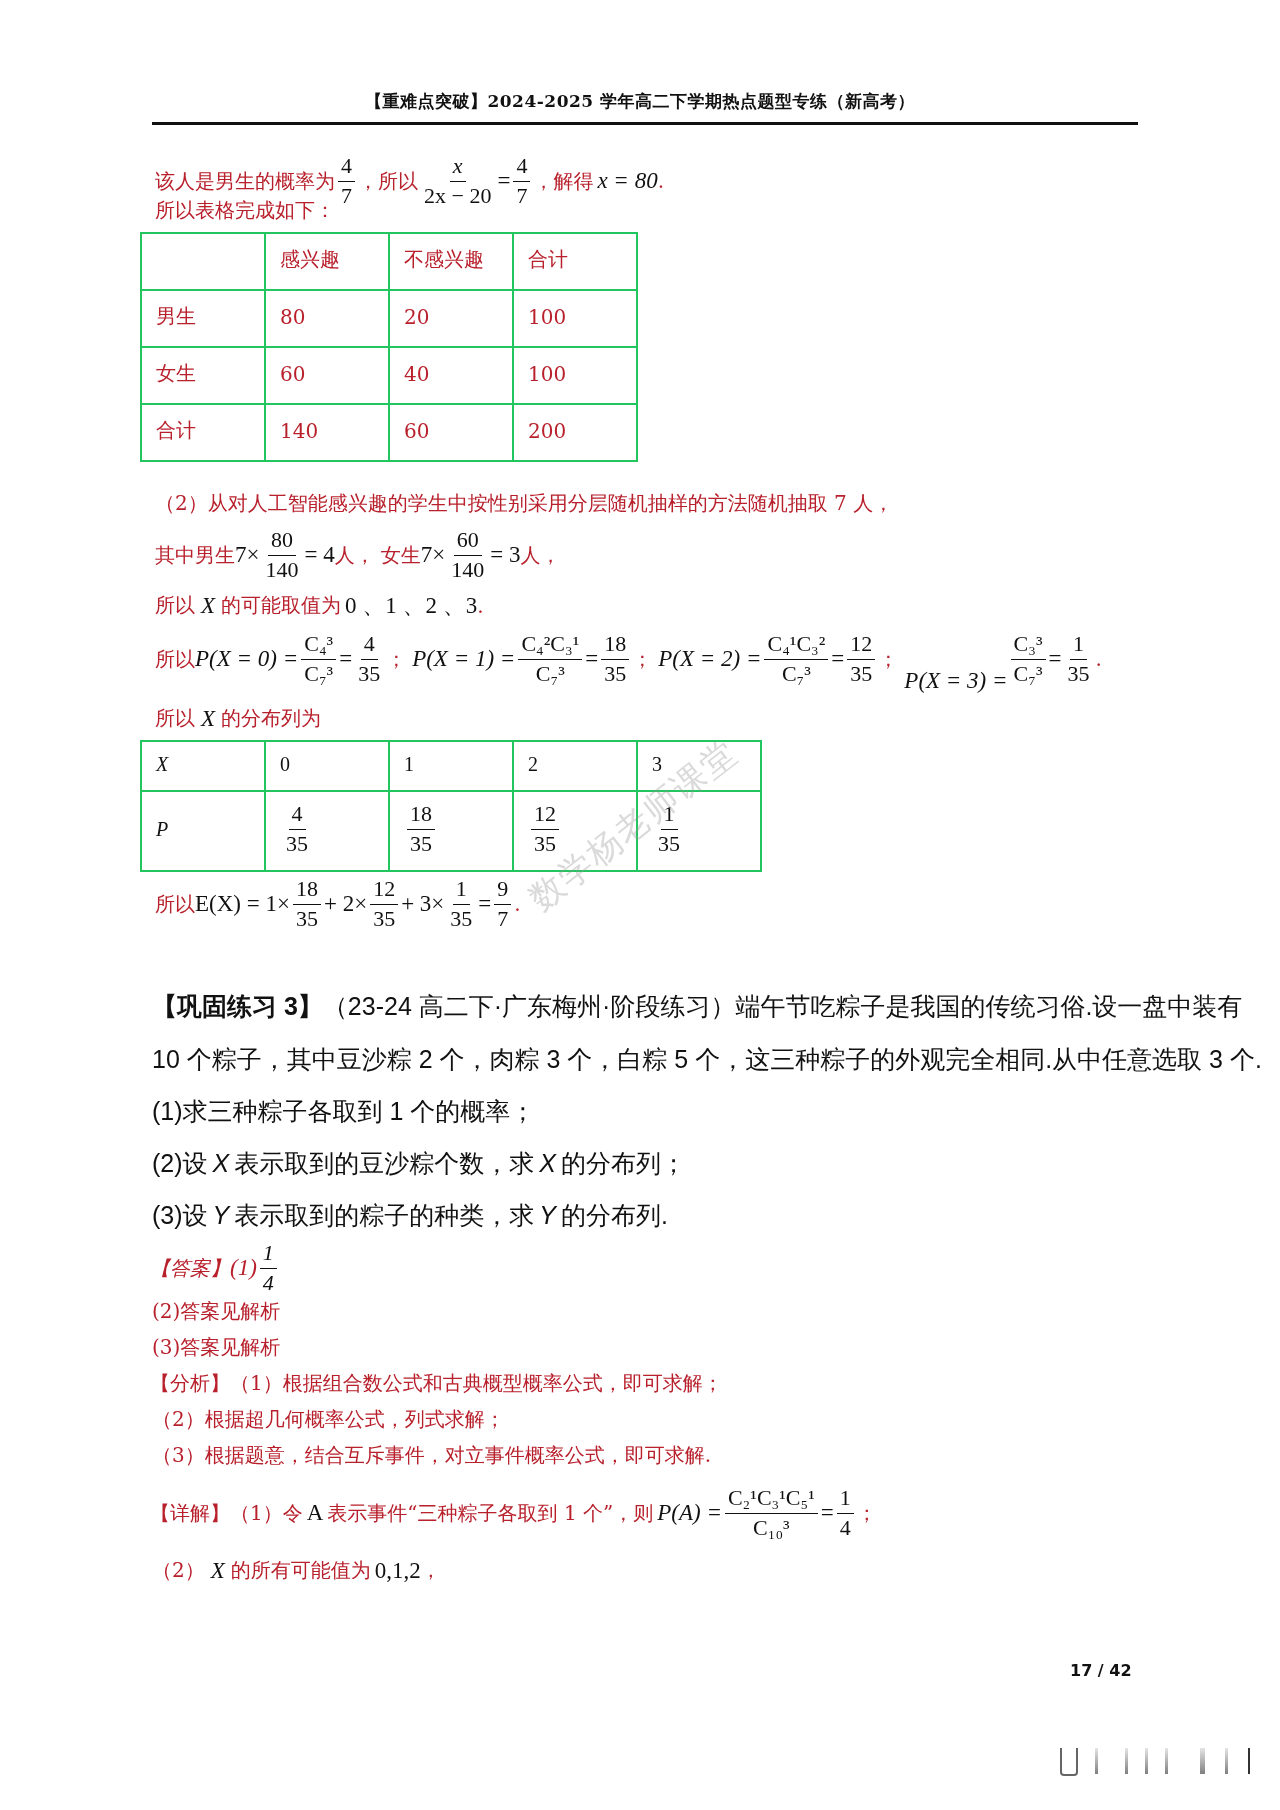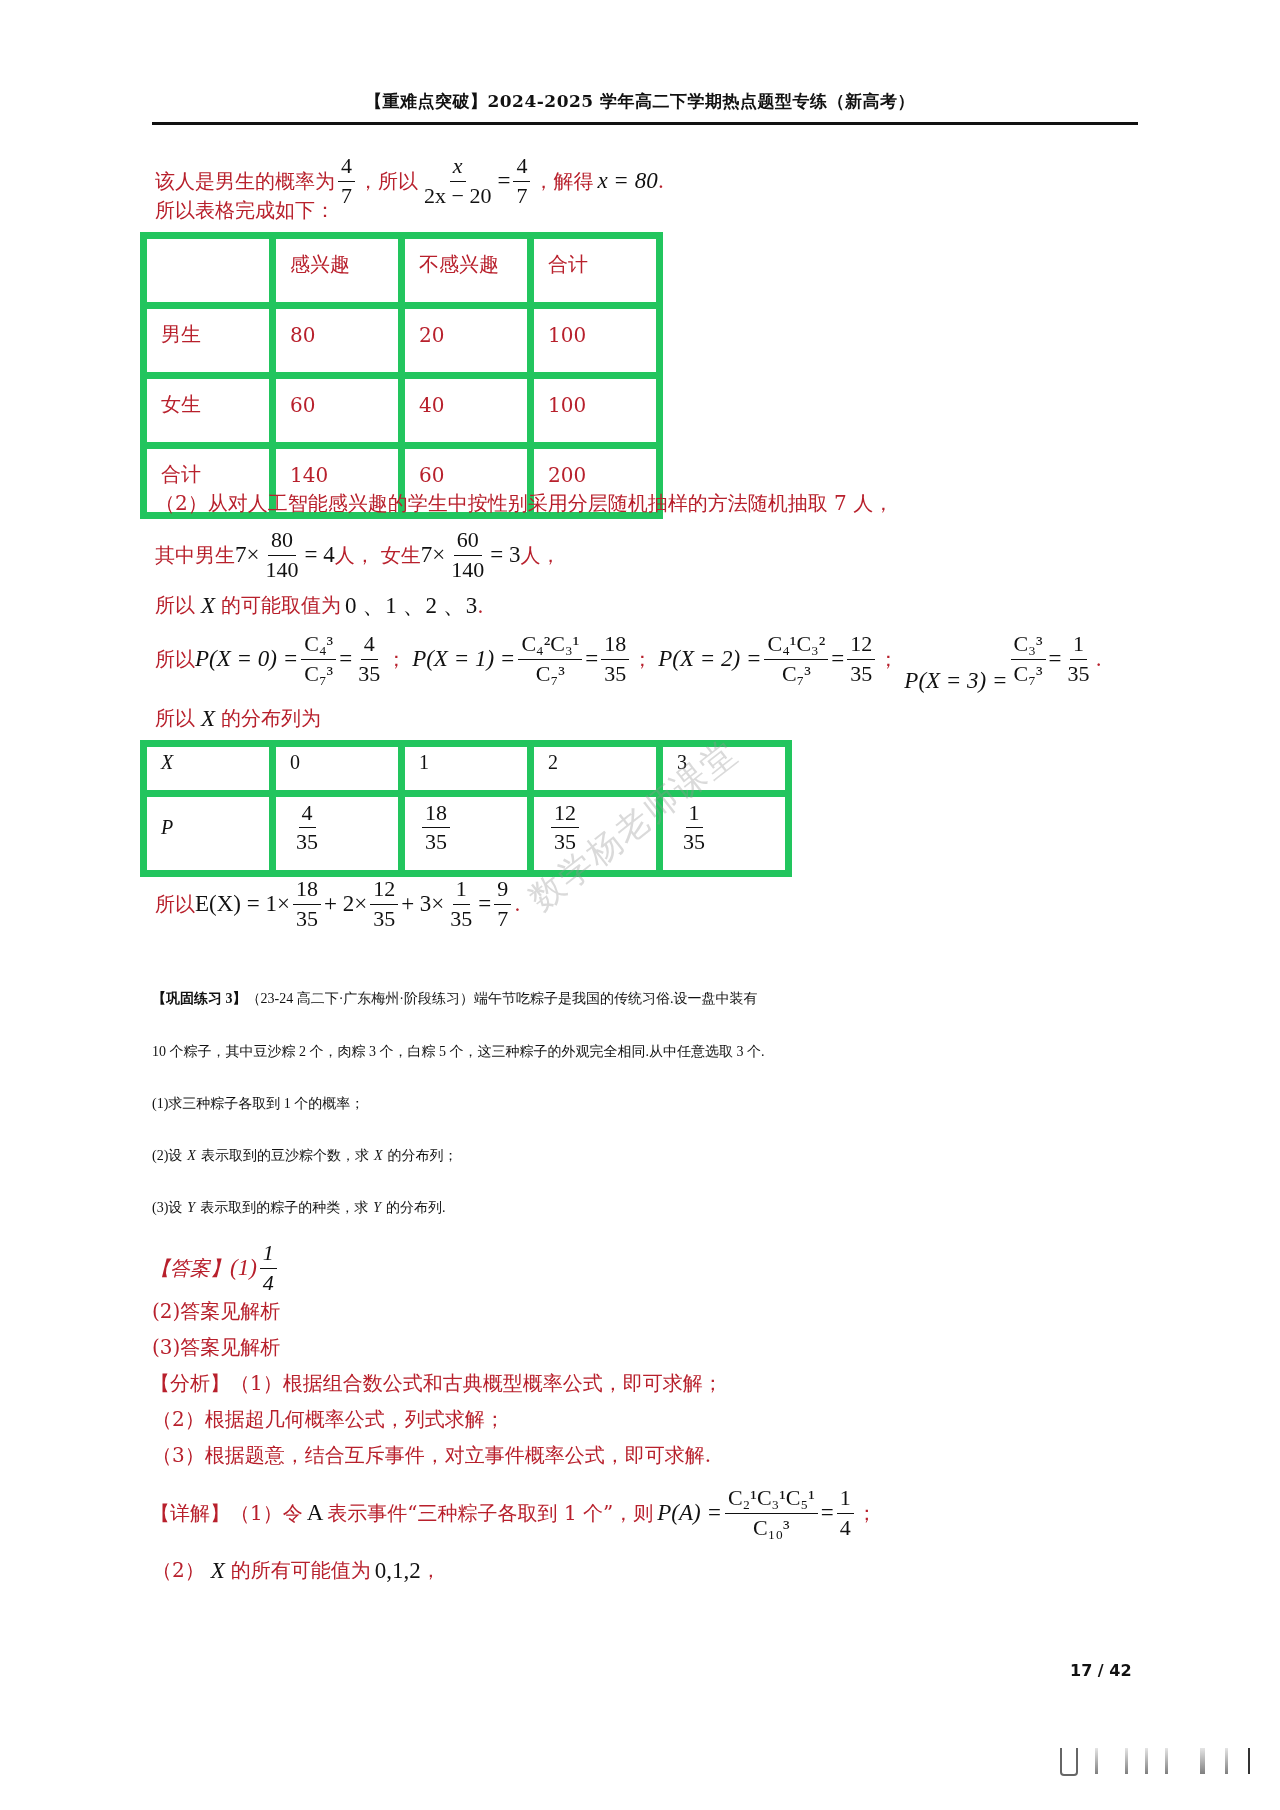--- a/index.html
+++ b/index.html
@@ -11,25 +11,25 @@
   .hdr { left: 0; width: 1280px; top: 90px; text-align: center; font-size: 17px; font-weight: bold; letter-spacing: 0.5px; }
   .hline { left: 152px; width: 986px; top: 122px; height: 3px; background: #111; }
   .line { font-size: 20px; white-space: nowrap; display: flex; align-items: center; }
   .math { font-family: "Liberation Serif", "DejaVu Serif", serif; font-size: 23px; color: #111; }
   .mi { font-style: italic; }
   .frac { display: inline-flex; flex-direction: column; align-items: center; vertical-align: middle;
           margin: 0 3px; font-family: "Liberation Serif", serif; color: #111; font-size: 22px; line-height: 1.1; }
   .frac .num { padding: 0 3px 2px; border-bottom: 1.5px solid #111; }
   .frac .den { padding: 2px 3px 0; }
   table.t { position: absolute; border-collapse: collapse; }
-  table.t td { border: 7px solid #22c55e; padding: 0 0 12px 14px; font-size: 20px; vertical-align: middle; }
+  table.t td { border: 2px solid #22c55e; padding: 0 0 4px 14px; font-size: 20px; vertical-align: middle; }
   .t1 td { width: 108px; height: 51px; }
   .t2 td { width: 108px; }
   .bold { font-weight: bold; }
-  .q { font-family: Liberation Serif, serif; font-size: 14px; color: #111; }
+  .q { font-family: Liberation Sans, sans-serif; font-size: 25px; color: #111; }
   .wm { left: 520px; top: 885px; font-size: 34px; color: rgba(150,150,150,0.35); transform: rotate(-38deg);
         transform-origin: left top; font-family: "DejaVu Sans", sans-serif; letter-spacing: 2px; }
   .pg { left: 1070px; top: 1661px; font-family: "DejaVu Sans", sans-serif; font-weight: bold; font-size: 16px; color: #111; }
   .bar { position: absolute; top: 1748px; height: 26px; background: linear-gradient(to bottom, rgba(0,0,0,0.1), rgba(0,0,0,0.5)); width: 3px; }
 </style>
 </head>
 <body>
 
 <div class="abs hdr blk">【重难点突破】2024-2025 学年高二下学期热点题型专练（新高考）</div>
 <div class="abs hline"></div>

